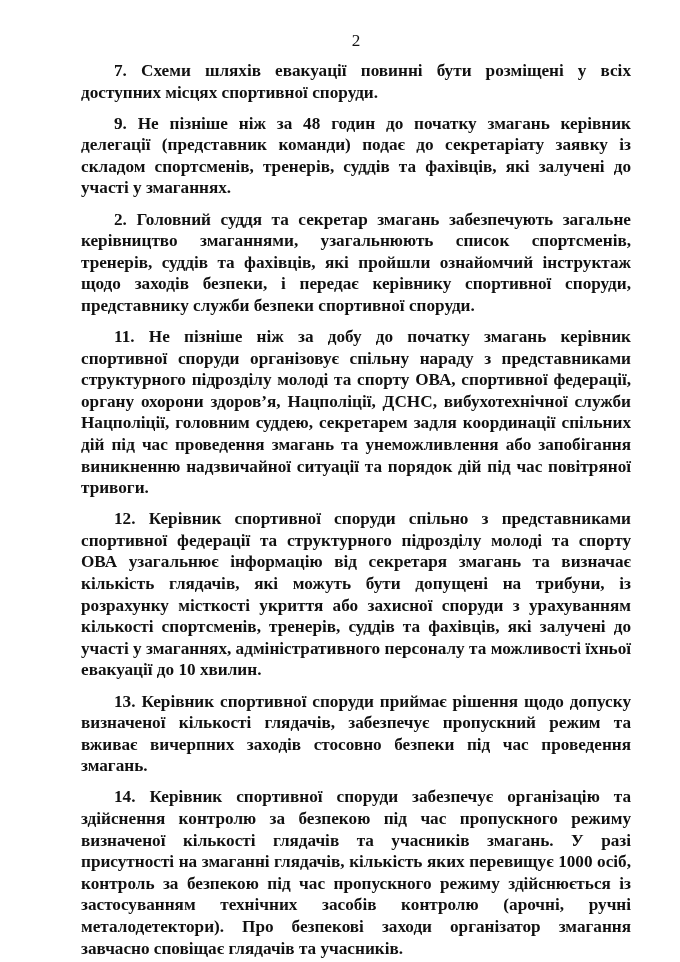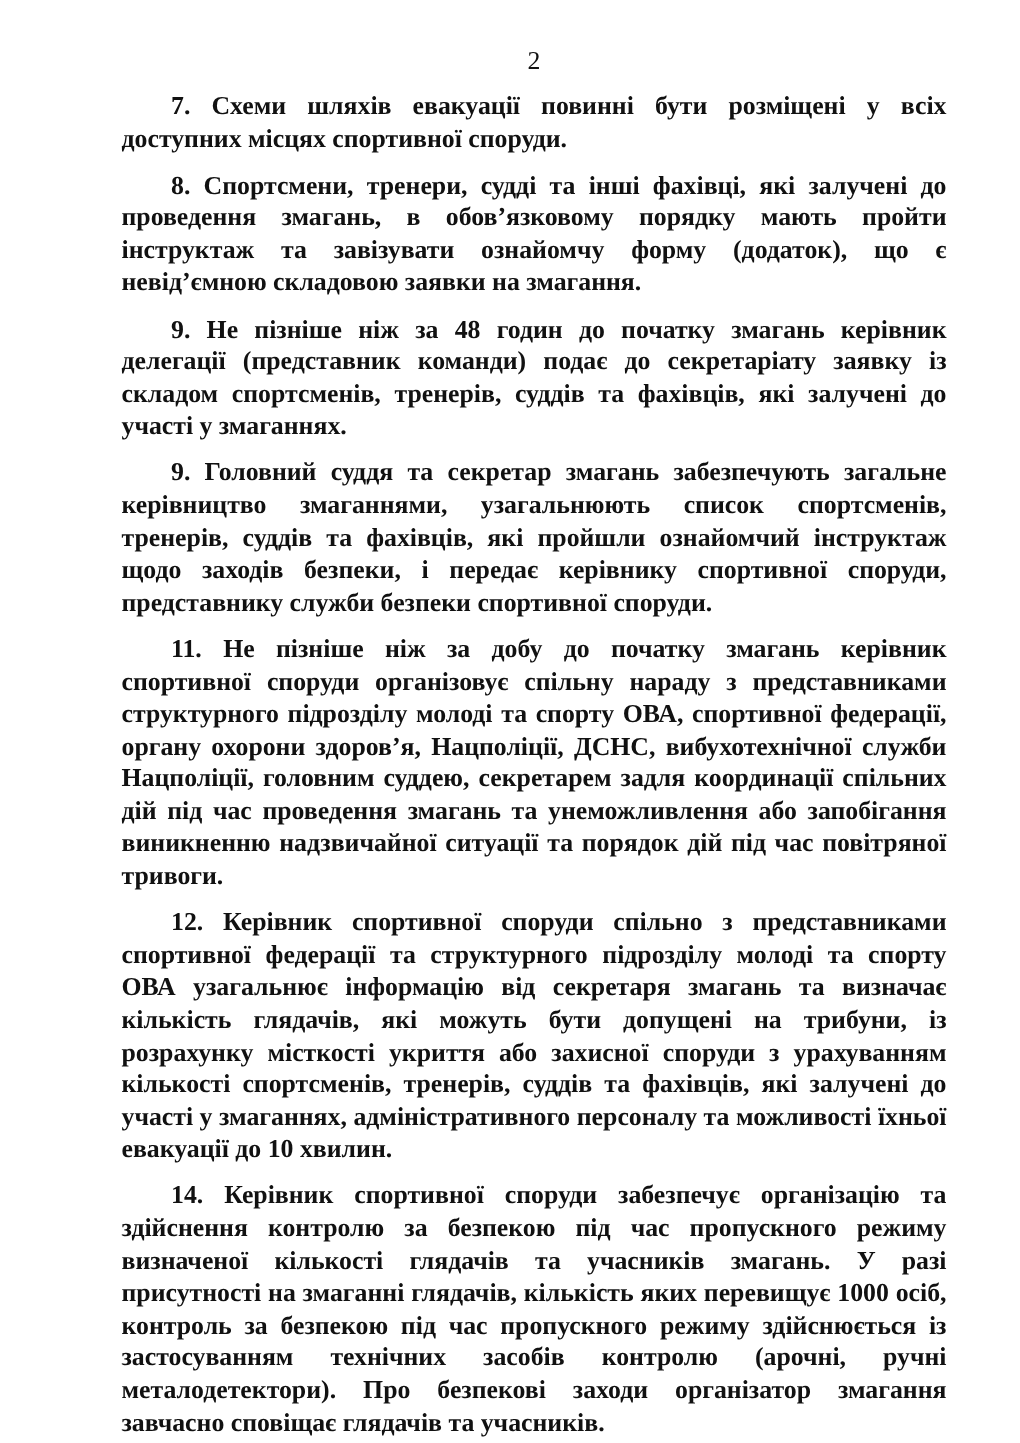--- a/index.html
+++ b/index.html
@@ -11,20 +11,20 @@
   }
   .page-num { text-align: center; margin: 0 0 8px 0; height: 22px; }
   p.para { margin: 0 0 9.5px 0; text-align: justify; text-indent: 33px; font-weight: bold; }
 </style>
 </head>
 <body>
 
 <div class="page">
   <div class="page-num">2</div>
   <p class="para">7. Схеми шляхів евакуації повинні бути розміщені у всіх доступних місцях спортивної споруди.</p>
-  <p class="para">8. Спортсмени, тренери, судді та інші фахівці, які залучені до проведення змагань, в обов’язковому порядку мають пройти інструктаж та завізувати ознайомчу форму (додаток), що є невід’ємною складовою заявки на змагання.</p>
   <p class="para">9. Не пізніше ніж за 48 годин до початку змагань керівник делегації (представник команди) подає до секретаріату заявку із складом спортсменів, тренерів, суддів та фахівців, які залучені до участі у змаганнях.</p>
-  <p class="para">9. Головний суддя та секретар змагань забезпечують загальне керівництво змаганнями, узагальнюють список спортсменів, тренерів, суддів та фахівців, які пройшли ознайомчий інструктаж щодо заходів безпеки, і передає керівнику спортивної споруди, представнику служби безпеки спортивної споруди.</p>
+  <p class="para">2. Головний суддя та секретар змагань забезпечують загальне керівництво змаганнями, узагальнюють список спортсменів, тренерів, суддів та фахівців, які пройшли ознайомчий інструктаж щодо заходів безпеки, і передає керівнику спортивної споруди, представнику служби безпеки спортивної споруди.</p>
   <p class="para">11. Не пізніше ніж за добу до початку змагань керівник спортивної споруди організовує спільну нараду з представниками структурного підрозділу молоді та спорту ОВА, спортивної федерації, органу охорони здоров’я, Нацполіції, ДСНС, вибухотехнічної служби Нацполіції, головним суддею, секретарем задля координації спільних дій під час проведення змагань та унеможливлення або запобігання виникненню надзвичайної ситуації та порядок дій під час повітряної тривоги.</p>
   <p class="para">12. Керівник спортивної споруди спільно з представниками спортивної федерації та структурного підрозділу молоді та спорту ОВА узагальнює інформацію від секретаря змагань та визначає кількість глядачів, які можуть бути допущені на трибуни, із розрахунку місткості укриття або захисної споруди з урахуванням кількості спортсменів, тренерів, суддів та фахівців, які залучені до участі у змаганнях, адміністративного персоналу та можливості їхньої евакуації до 10 хвилин.</p>
+  <p class="para">13. Керівник спортивної споруди приймає рішення щодо допуску визначеної кількості глядачів, забезпечує пропускний режим та вживає вичерпних заходів стосовно безпеки під час проведення змагань.</p>
   <p class="para">14. Керівник спортивної споруди забезпечує організацію та здійснення контролю за безпекою під час пропускного режиму визначеної кількості глядачів та учасників змагань. У разі присутності на змаганні глядачів, кількість яких перевищує 1000 осіб, контроль за безпекою під час пропускного режиму здійснюється із застосуванням технічних засобів контролю (арочні, ручні металодетектори). Про безпекові заходи організатор змагання завчасно сповіщає глядачів та учасників.</p>
 
 </div>
 
 </body></html>

